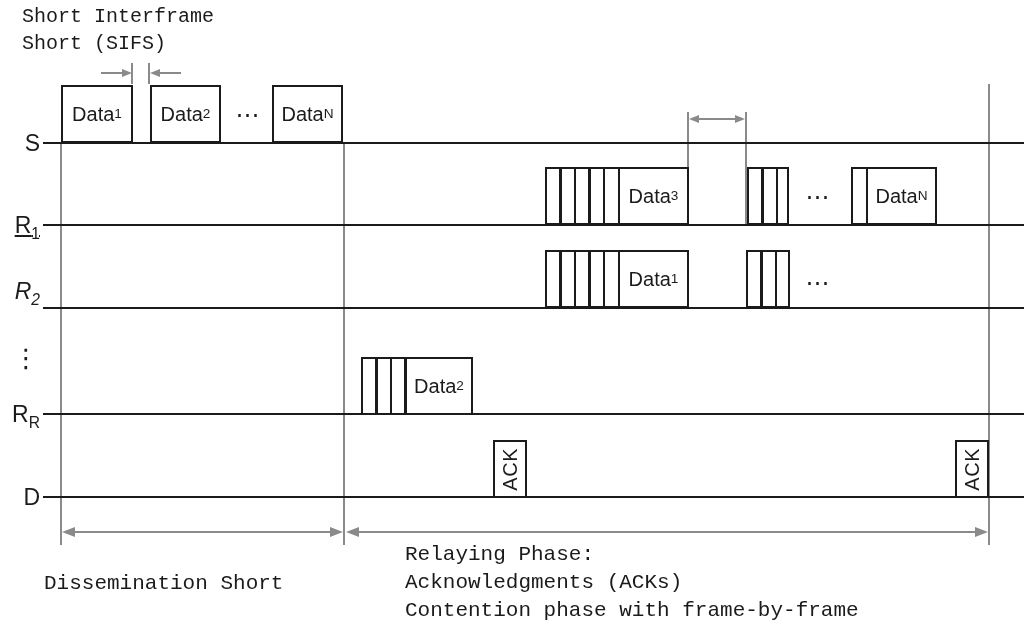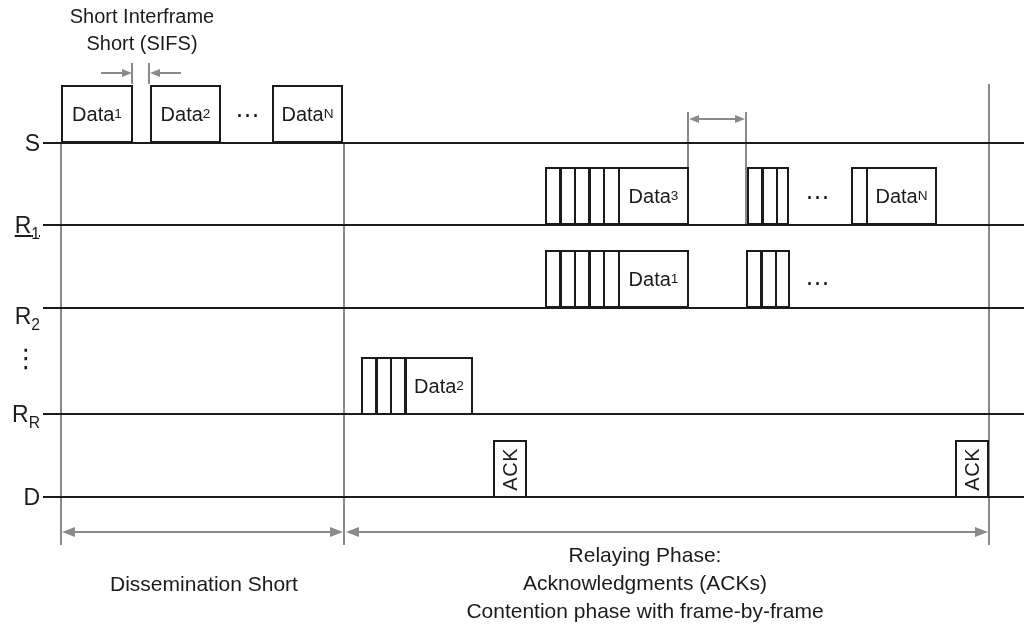--- a/index.html
+++ b/index.html
@@ -28,21 +28,21 @@
   .blabel{flex:1 1 auto;display:flex;align-items:center;justify-content:center;font-size:20px;white-space:nowrap;border-radius:21px;}
   .blabel sub,.rowlabel sub{font-size:68%;line-height:0;}
   
   .vtext{writing-mode:vertical-rl;transform:rotate(180deg);font-size:20px;letter-spacing:0.5px;}
   
   .rowlabel{position:absolute;left:0;width:40px;text-align:right;font-size:23px;line-height:28px;}
   
   .dots{position:absolute;font-family:"DejaVu Sans",sans-serif;font-size:24px;line-height:24px;letter-spacing:1px;}
   .dots.vert{font-size:26px;}
   
-  .caption{position:absolute;text-align:center;}
+  .caption{position:absolute;font-family:Liberation Mono, monospace;}
   .cap20{font-size:20px;line-height:27px;}
   .cap21{font-size:21px;line-height:28px;}
 </style>
 </head>
 <body>
 
 <div class="diagram">
 
   <div class="caption cap20" style="left:22px;top:3px;width:240px;">
     <div>Short Interframe</div>
@@ -80,21 +80,21 @@
   <div class="ahead big r" style="left:975px;top:527px;"></div>
 
   <div class="hline" style="left:43px;top:142px;width:981px;"></div>
   <div class="hline" style="left:43px;top:224px;width:981px;"></div>
   <div class="hline" style="left:43px;top:307px;width:981px;"></div>
   <div class="hline" style="left:43px;top:413px;width:981px;"></div>
   <div class="hline" style="left:43px;top:496px;width:981px;"></div>
 
   <div class="rowlabel" style="top:129px;"><span>S</span><sub></sub></div>
   <div class="rowlabel" style="top:211px;text-decoration:underline;"><span>R</span><sub>1</sub></div>
-  <div class="rowlabel" style="top:302px;"><span>R</span><sub>2</sub></div>
+  <div class="rowlabel" style="top:277px;font-style:italic;"><span>R</span><sub>2</sub></div>
   <div class="dots vert" style="left:0px;top:346px;width:40px;text-align:right;">⋮</div>
   <div class="rowlabel" style="top:400px;"><span>R</span><sub>R</sub></div>
   <div class="rowlabel" style="top:483px;"><span>D</span><sub></sub></div>
 
   <div class="tbox" style="left:61px;top:85px;width:72px;height:58px;">
     <div class="blabel">
         <span>Data</span>
         <sub>1</sub>
       </div>
   </div>

